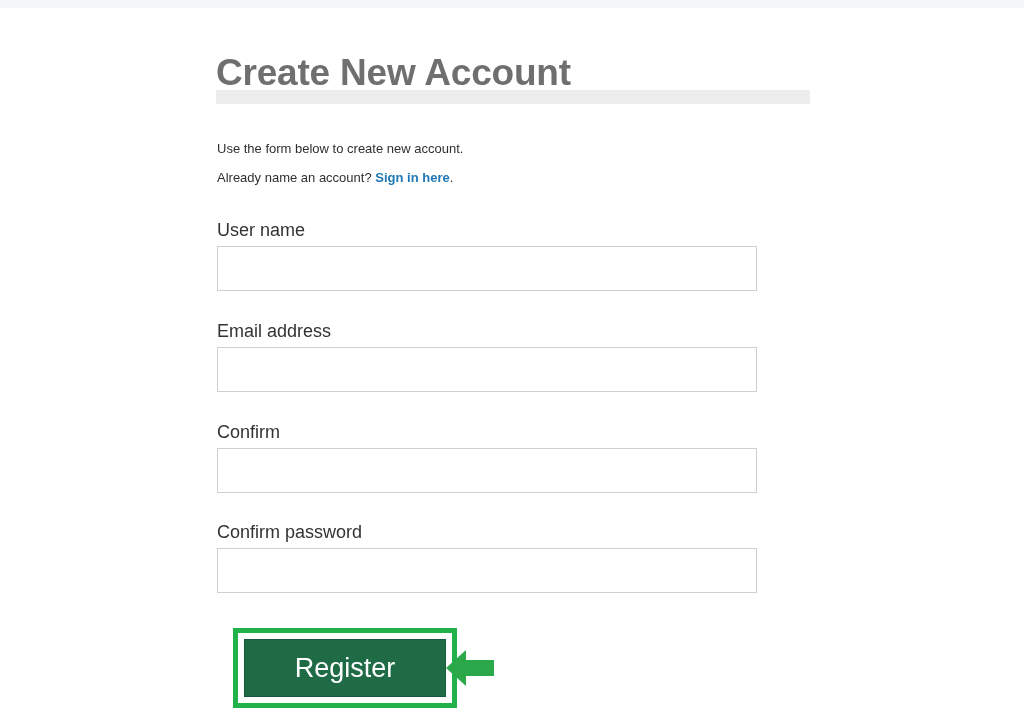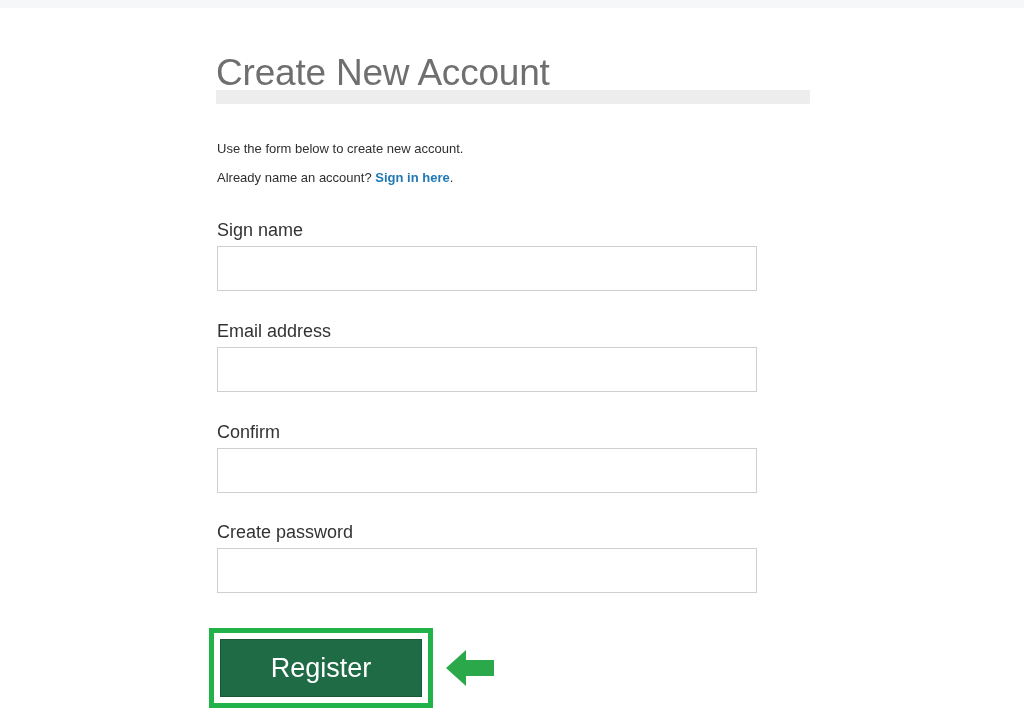--- a/index.html
+++ b/index.html
@@ -32,21 +32,21 @@
     top: 0;
     width: 1024px;
     height: 722px;
   }
 
   .page-title {
     position: absolute;
     left: 216px;
     top: 26px;
     font-size: 37px;
-    font-weight: normal;
+    font-weight: bold;
     color: #6f6f6f;
     letter-spacing: -0.2px;
     line-height: 44px;
     white-space: nowrap;
   }
 
   .divider {
     position: absolute;
     left: 216px;
     top: 90px;
@@ -155,40 +155,40 @@
   <h1 class="page-title">Create New Account</h1>
 
   <div class="divider"></div>
 
   <div class="intro">
     <span class="line">Use the form below to create new account.</span>
     <span class="line"><span>Already name an account? </span><a class="signin-link">Sign in here</a><span>.</span></span>
   </div>
 
   <div class="field field-username">
-    <label class="field-label">Sign name</label>
+    <label class="field-label">User name</label>
     <input class="field-input" type="text" placeholder="" style="">
   </div>
 
   <div class="field field-email">
     <label class="field-label">Email address</label>
     <input class="field-input" type="text" placeholder="" style="">
   </div>
 
   <div class="field field-password">
     <label class="field-label">Confirm</label>
     <input class="field-input" type="password" placeholder="" style="">
   </div>
 
   <div class="field field-confirm">
-    <label class="field-label">Create password</label>
+    <label class="field-label">Confirm password</label>
     <input class="field-input" type="password" placeholder="" style="">
   </div>
 
-  <div class="annotation-box" style="border-color: rgb(33, 179, 74);">
+  <div class="annotation-box" style="border-color: rgb(33, 179, 74); margin-left: 24px;">
     <button class="register-button">Register</button>
   </div>
 
   <svg class="annotation-arrow" viewBox="0 0 52 52" xmlns="http://www.w3.org/2000/svg">
     <polygon points="2,26 22,8 22,18 50,18 50,34 22,34 22,44" fill="#2aa84a"></polygon>
   </svg>
 
 </div>
 
 </body></html>

